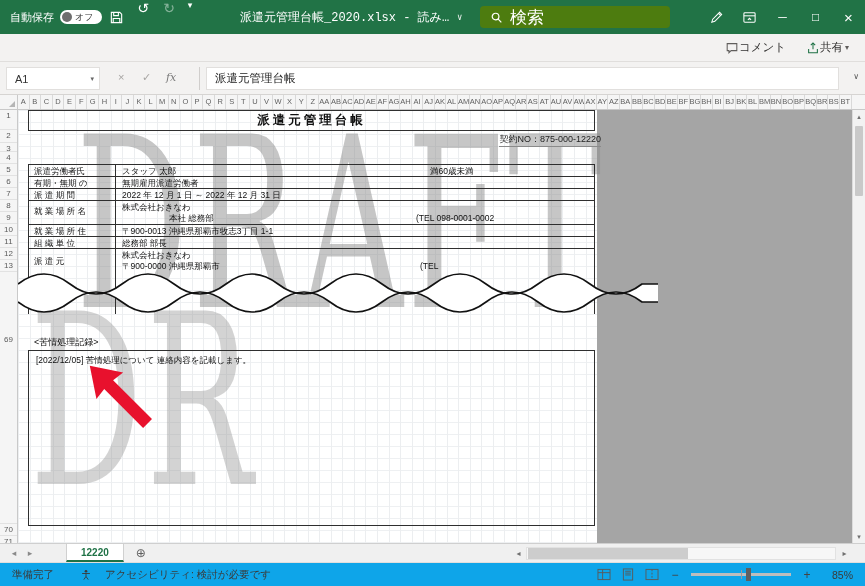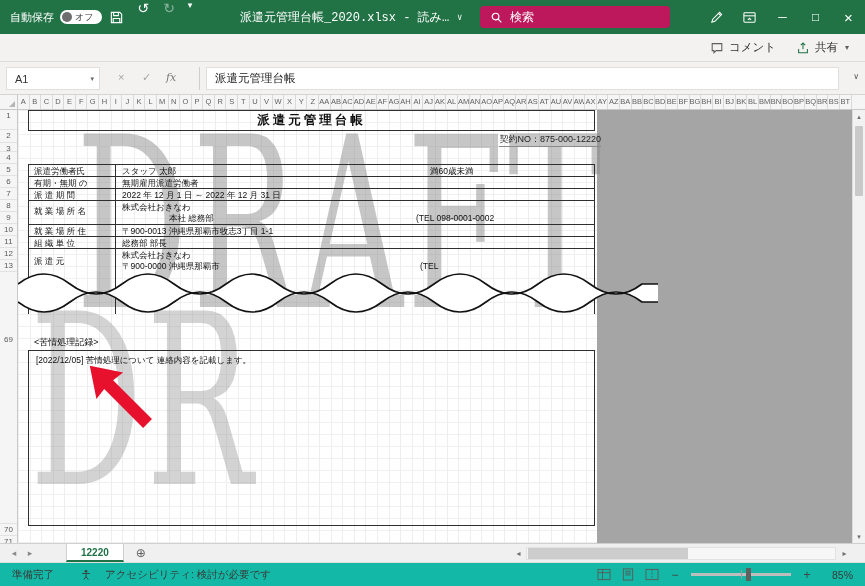--- a/index.html
+++ b/index.html
@@ -11,32 +11,32 @@
   .autosave{display:flex;align-items:center;gap:6px;margin-left:10px;font-size:11px;}
   .as-pill{width:36px;height:14px;background:#fff;border-radius:8px;display:flex;align-items:center;gap:3px;padding:0 4px 0 2px;}
   .as-knob{width:10px;height:10px;border-radius:50%;background:#6e6e6e;}
   .as-state{font-size:9px;color:#333;}
   .tb-btn{width:28px;height:34px;display:flex;align-items:center;justify-content:center;}
   .tb-glyph{width:26px;text-align:center;font-size:14px;color:#fff;cursor:default;}
   .tb-glyph.dim{opacity:.45;}
   .tb-glyph.sm{width:16px;font-size:9px;}
   .doc-title{margin-left:42px;font-size:12px;display:flex;align-items:center;white-space:nowrap;font-family:Liberation Mono, monospace;}
   .dt-caret{margin-left:8px;font-size:9px;opacity:.9;}
-  .searchbox{position:absolute;left:480px;top:6px;width:190px;height:22px;border-radius:4px;background:#be185d;
-    display:flex;align-items:center;gap:7px;padding-left:10px;font-size:12px;color:#fff;box-sizing:border-box;}
+  .searchbox{position:absolute;left:480px;top:6px;width:190px;height:22px;border-radius:4px;background:#4d7c0f;
+    display:flex;align-items:center;gap:7px;padding-left:10px;font-size:17px;color:#fff;box-sizing:border-box;}
   .tb-right{margin-left:auto;display:flex;}
   .wbtn{width:33px;height:34px;display:flex;align-items:center;justify-content:center;color:#fff;font-size:12px;}
 
   
   .ribbon{position:absolute;top:34px;left:0;right:0;height:28px;background:#f3f2f1;border-bottom:1px solid #e0dedc;
     box-sizing:border-box;display:flex;align-items:center;}
   .rtabs{display:flex;align-items:center;height:100%;padding-left:6px;}
   .rtab{padding:0 12px;font-size:11.5px;color:#323130;line-height:27px;white-space:nowrap;}
   .rright{margin-left:auto;display:flex;align-items:center;gap:20px;padding-right:16px;font-size:11.5px;color:#323130;}
-  .rbtn{display:flex;align-items:center;gap:5px;}
+  .rbtn{display:flex;align-items:center;}
   .share-caret{font-size:8px;color:#605e5c;margin-left:2px;}
 
   
   .fbar{position:absolute;top:62px;left:0;right:0;height:33px;background:#f3f2f1;border-bottom:1px solid #d6d4d2;box-sizing:border-box;}
   .namebox{position:absolute;left:6px;top:5px;width:94px;height:23px;background:#fff;border:1px solid #e1dfdd;box-sizing:border-box;
     display:flex;align-items:center;padding:0 5px 0 8px;font-size:11px;color:#333;}
   .nb-caret{margin-left:auto;font-size:7px;color:#666;}
   .fb-ico{position:absolute;top:9px;font-size:11px;color:#a6a4a2;}
   .fb-fx{position:absolute;left:166px;top:9px;font-size:11px;color:#7a7a7a;font-family:"DejaVu Serif","Liberation Serif",serif;font-style:italic;}
   .fb-sep2{position:absolute;left:199px;top:5px;width:1px;height:23px;background:#d0cecc;}
@@ -94,21 +94,21 @@
   .tab-nav.first{margin-left:6px;}
   .sheettab{margin-left:28px;height:100%;display:flex;align-items:center;padding:0 14px;background:#fff;
     border-left:1px solid #d0d0d0;border-right:1px solid #d0d0d0;border-bottom:2px solid #1f7246;box-sizing:border-box;
     color:#1f7246;font-weight:700;font-size:10px;}
   .newsheet{margin-left:12px;color:#5f5f5f;font-size:12px;}
   .hs-btn{position:absolute;top:3px;width:13px;height:13px;font-size:8px;color:#707070;text-align:center;line-height:13px;}
   .hs-track{position:absolute;left:526px;top:3px;width:310px;height:13px;background:#f7f7f7;border:1px solid #e2e2e2;box-sizing:border-box;}
   .hs-thumb{position:absolute;left:528px;top:4px;width:160px;height:11px;background:#cdcdcd;}
 
   
-  .statusbar{position:absolute;top:562px;left:0;right:0;height:24px;background:#14b8a6;border-top:1px solid #e1dfdd;box-sizing:border-box;
+  .statusbar{position:absolute;top:562px;left:0;right:0;height:24px;background:#0ea5e9;border-top:1px solid #e1dfdd;box-sizing:border-box;
     display:flex;align-items:center;font-size:10.5px;color:#3b3a39;}
   .sb-ready{margin-left:12px;}
   .sb-acc{margin-left:26px;display:flex;align-items:center;gap:13px;}
   .sb-right{margin-left:auto;display:flex;align-items:center;gap:10px;padding-right:12px;}
   .viewico{display:flex;align-items:center;}
   .zoomglyph{font-size:12px;color:#444;width:12px;text-align:center;}
   .zoomtrack{width:100px;height:3px;background:#bdbdbd;position:relative;}
   .zoomtrack::after{content:"";position:absolute;left:50%;top:-3px;width:1px;height:9px;background:#9a9a9a;}
   .zoomthumb{position:absolute;left:55px;top:-5px;width:5px;height:13px;background:#5f5f5f;}
   .zoomlabel{width:30px;text-align:right;}

